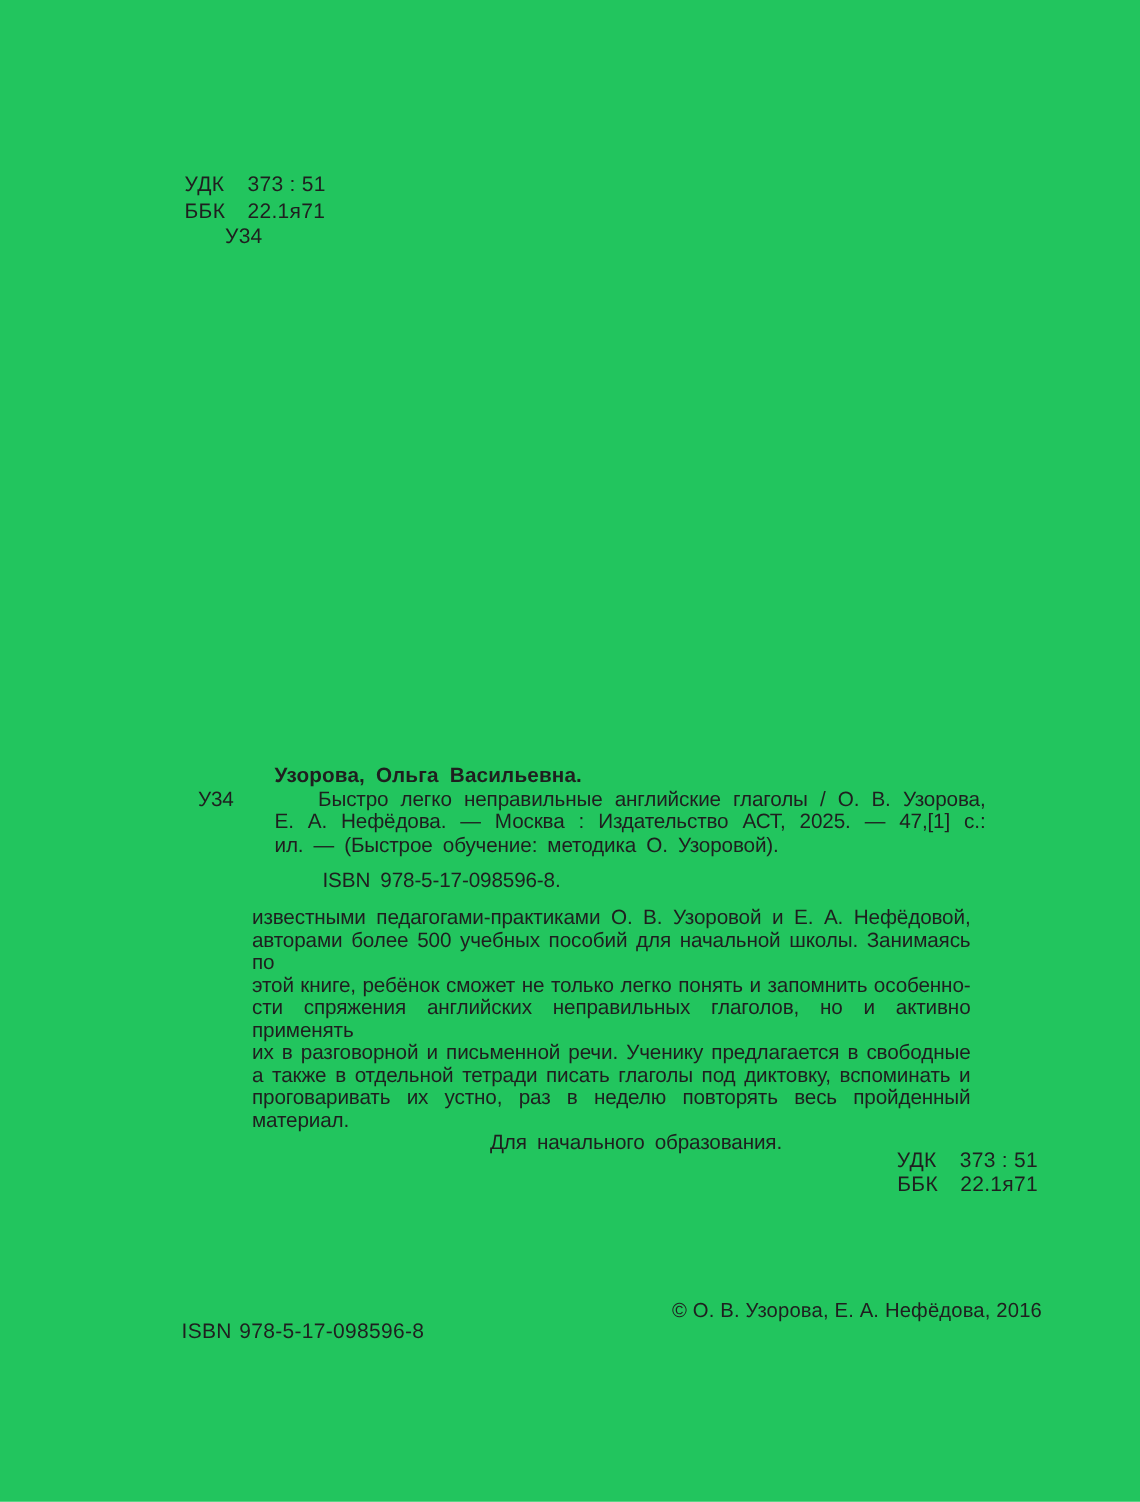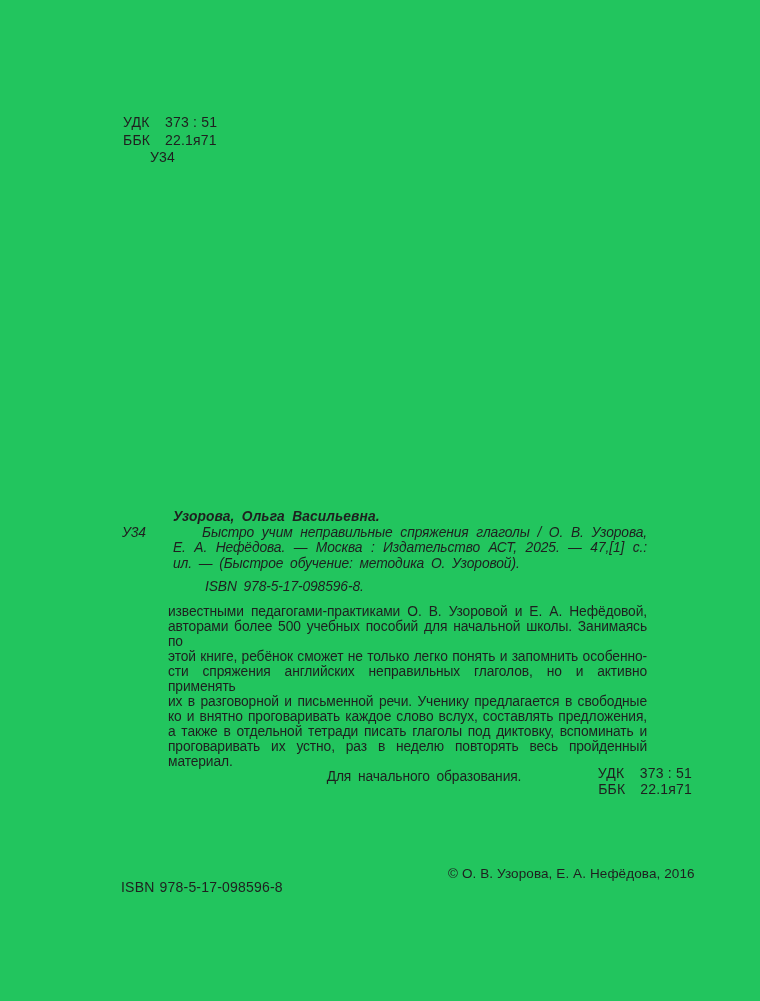--- a/index.html
+++ b/index.html
@@ -26,27 +26,26 @@
     line-height: 17.5px;
     letter-spacing: 0.2px;
   }
   .code-row { display: flex; gap: 8px; }
   .code-row .lbl { min-width: 34px; }
   .top-codes .author-code { padding-left: 27px; }
 
   
   .bib {
     position: absolute;
-    left: 173px;
+    left: 183px;
     top: 509px;
     width: 474px;
     font-size: 13.8px;
     line-height: 15.5px;
     letter-spacing: -0.1px;
-    font-style: italic;
   }
   .bib .author-heading {
     font-weight: bold;
     word-spacing: 3.5px;
     letter-spacing: 0.1px;
   }
   .bib .margin-code {
     position: absolute;
     left: -51px;
     top: 15.5px;
@@ -124,33 +123,32 @@
     <div class="code-row">
       <span class="lbl">ББК</span>
       <span>22.1я71</span>
     </div>
     <div class="author-code">У34</div>
   </div>
 
   <div class="bib">
     <div class="author-heading">Узорова, Ольга Васильевна.</div>
     <div class="margin-code">У34</div>
-    <div class="jline entry-line-1">Быстро учим неправильные спряжения глаголы / О. В. Узорова,</div>
+    <div class="jline entry-line-1">Быстро легко неправильные английские глаголы / О. В. Узорова,</div>
     <div class="jline">Е. А. Нефёдова. — Москва : Издательство АСТ, 2025. — 47,[1] с.:</div>
     <div class="entry-line-3">ил. — (Быстрое обучение: методика О. Узоровой).</div>
     <div class="isbn-line">ISBN 978-5-17-098596-8.</div>
   </div>
 
   <div class="annotation">
     <div class="jline">известными педагогами-практиками О. В. Узоровой и Е. А. Нефёдовой,</div>
     <div class="jline">авторами более 500 учебных пособий для начальной школы. Занимаясь по</div>
     <div class="jline">этой книге, ребёнок сможет не только легко понять и запомнить особенно-</div>
     <div class="jline">сти спряжения английских неправильных глаголов, но и активно применять</div>
     <div class="jline">их в разговорной и письменной речи. Ученику предлагается в свободные</div>
-    <div class="jline">ко и внятно проговаривать каждое слово вслух, составлять предложения,</div>
     <div class="jline">а также в отдельной тетради писать глаголы под диктовку, вспоминать и</div>
     <div class="jline">проговаривать их устно, раз в неделю повторять весь пройденный материал.</div>
     <div class="audience">Для начального образования.</div>
   </div>
 
   <div class="codes-right">
     <div class="code-row">
       <span class="lbl">УДК</span>
       <span>373 : 51</span>
     </div>

